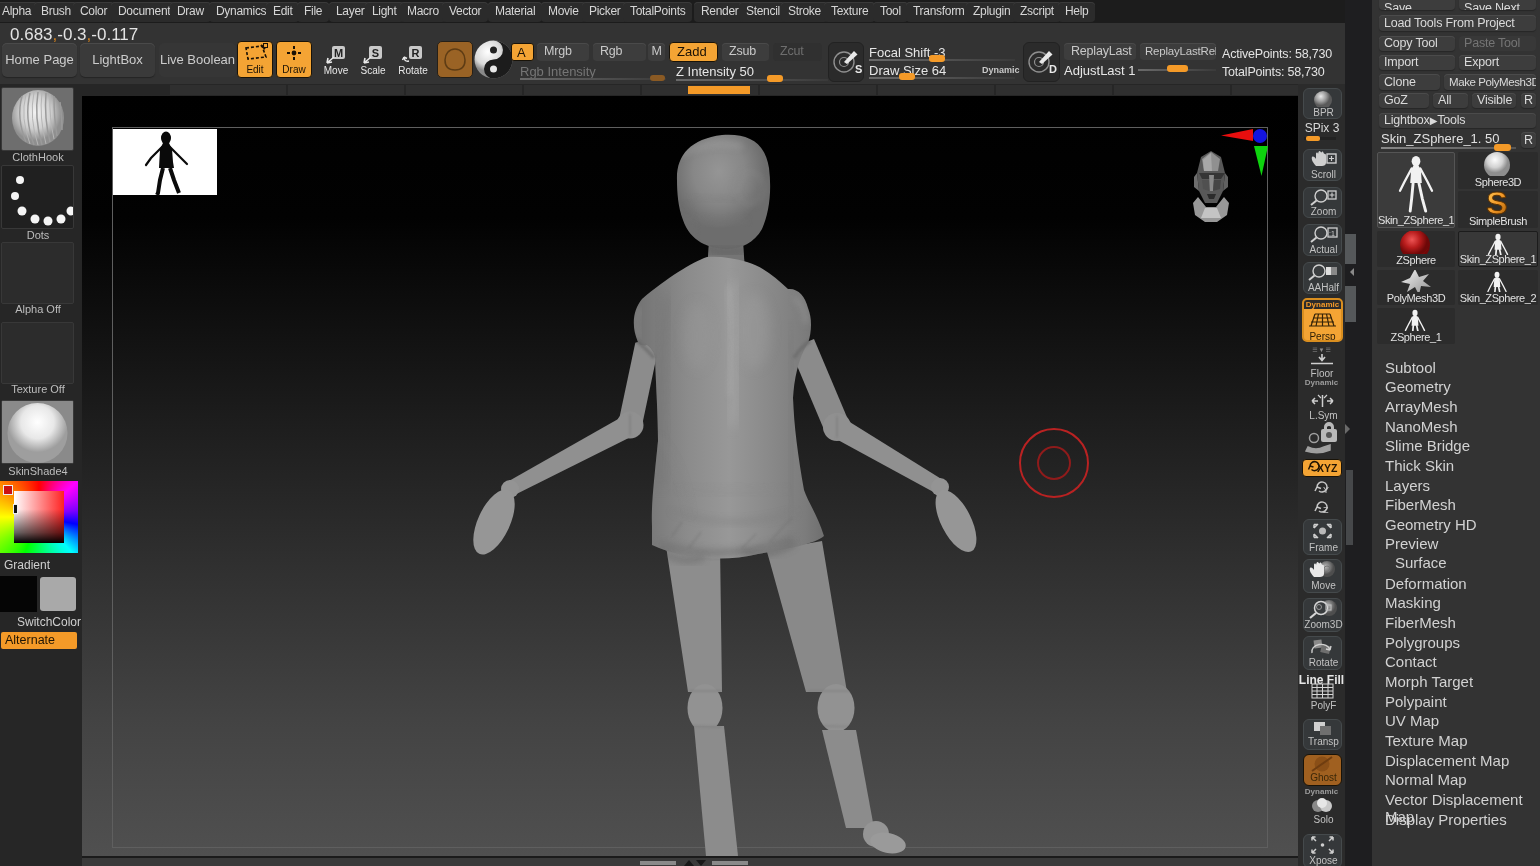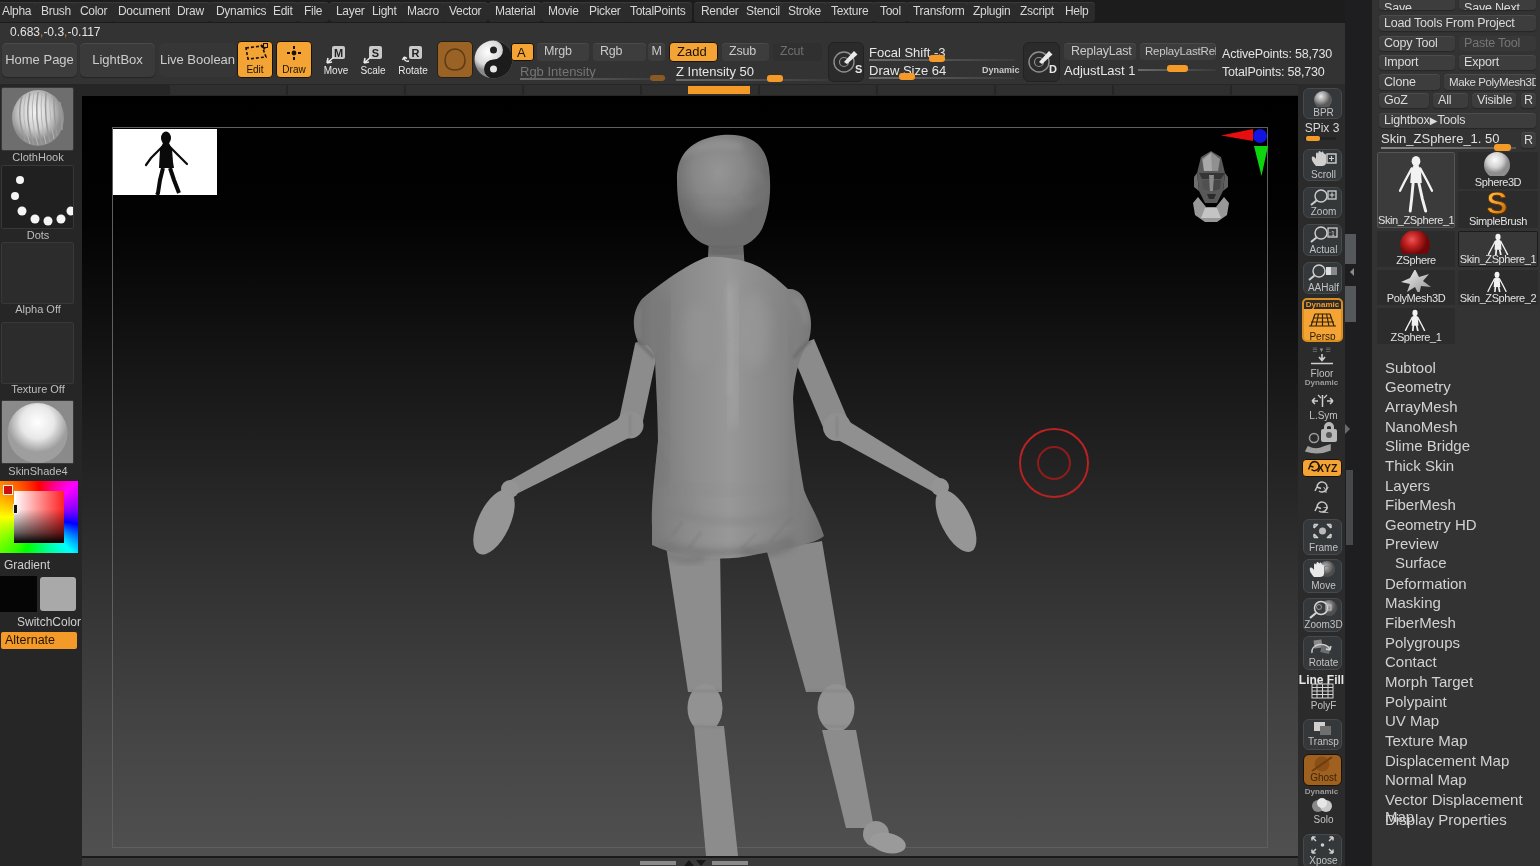--- a/index.html
+++ b/index.html
@@ -7,21 +7,21 @@
   font-family:"Liberation Sans", sans-serif; }
 #root { position:relative; width:1540px; height:866px; overflow:hidden; background:#333333; }
 .abs { position:absolute; }
 
 
 #menubar { position:absolute; left:0; top:0; width:1372px; height:23px; background:#1c1c1c; }
 .mitem { position:absolute; top:2px; height:20px; background:#2b2b2b; border-radius:4px;
   color:#d6d6d6; font-size:12px; letter-spacing:-0.3px; line-height:19px; padding:0 7px; white-space:nowrap;
   box-shadow:inset 0 1px 0 #3a3a3a; }
 
-#coords { position:absolute; left:10px; top:25px; color:#e3e3e3; font-size:12px; z-index:30; }
+#coords { position:absolute; left:10px; top:25px; color:#e3e3e3; font-size:17px; z-index:30; }
 #coords b { color:#d2801e; font-weight:normal; }
 
 
 #toolbar { position:absolute; left:0; top:23px; width:1372px; height:61px; background:#333333; }
 .tbtn { position:absolute; background:#3d3d3d; border-radius:5px; color:#cccccc;
   font-size:13px; text-align:center; white-space:nowrap; overflow:hidden; box-shadow:inset 0 1px 0 #4a4a4a, 0 1px 1px #242424; }
 .obtn { position:absolute; background:#f4a434; border:1px solid #191308; border-radius:4px;
   color:#1a1105; font-size:13px; }
 .sbtn { position:absolute; background:#3d3d3d; border-radius:4px; color:#c9c9c9; font-size:12.5px; letter-spacing:-0.2px; white-space:nowrap; overflow:hidden;
   box-shadow:inset 0 1px 0 #4a4a4a; }

